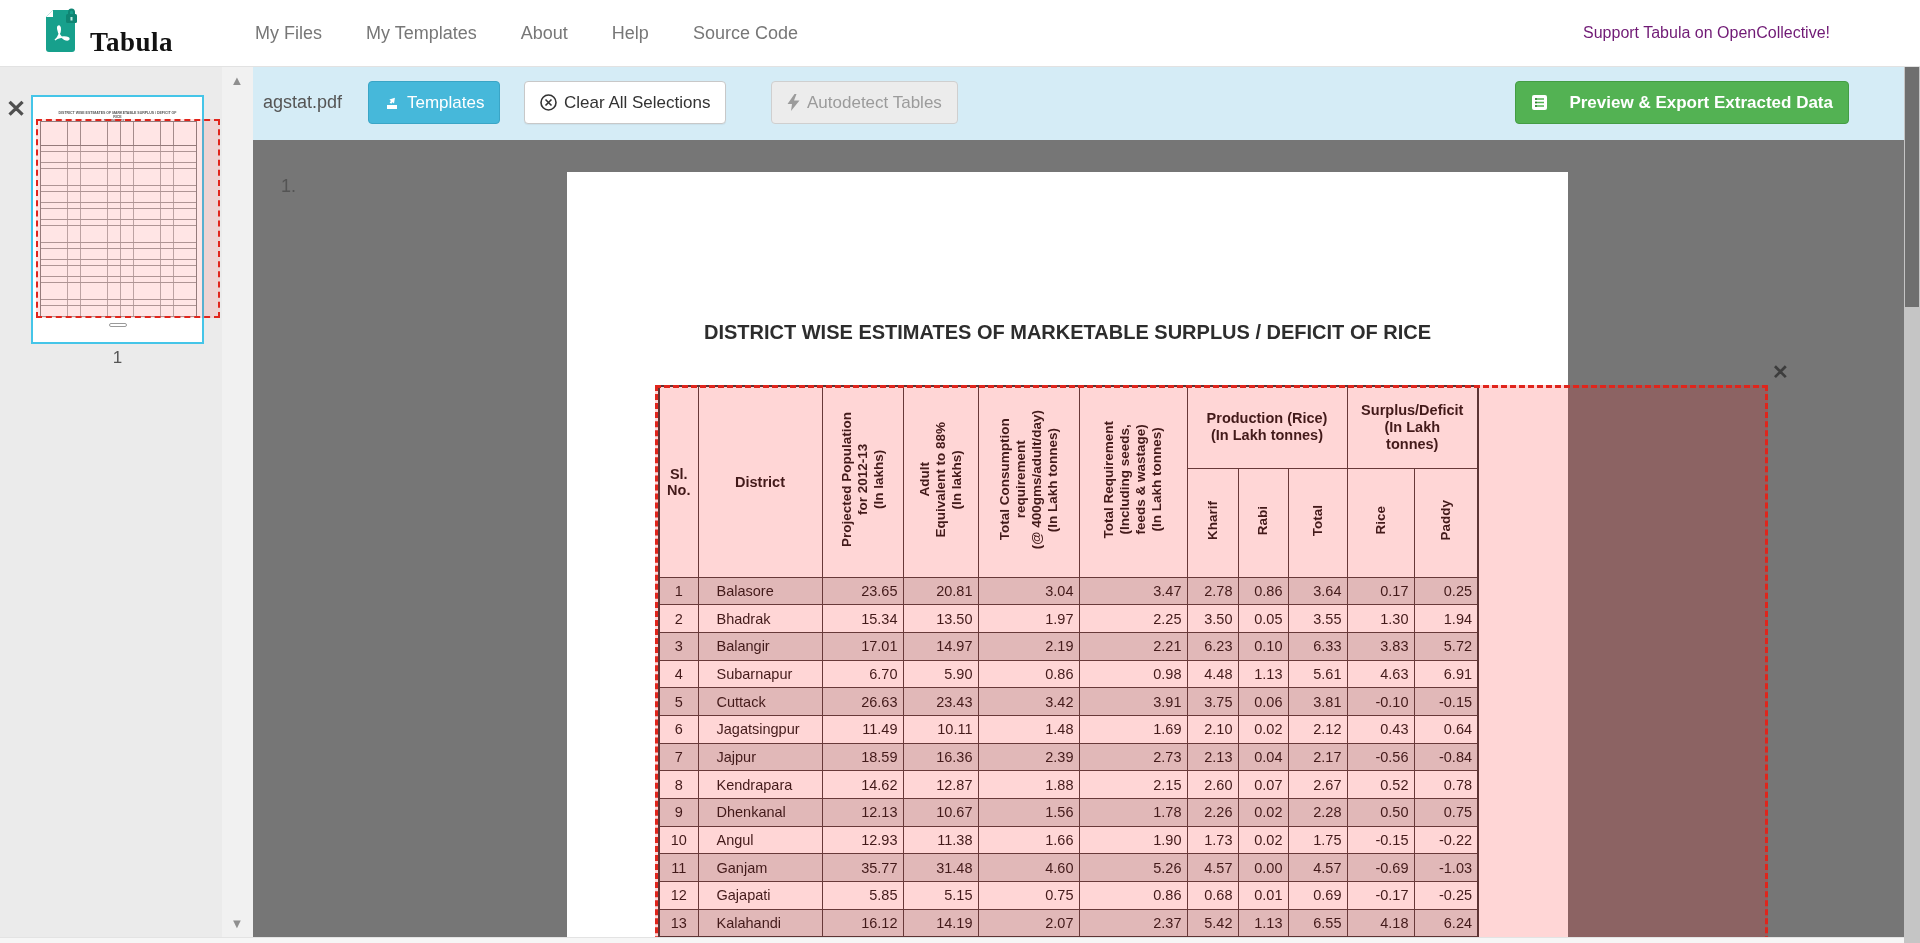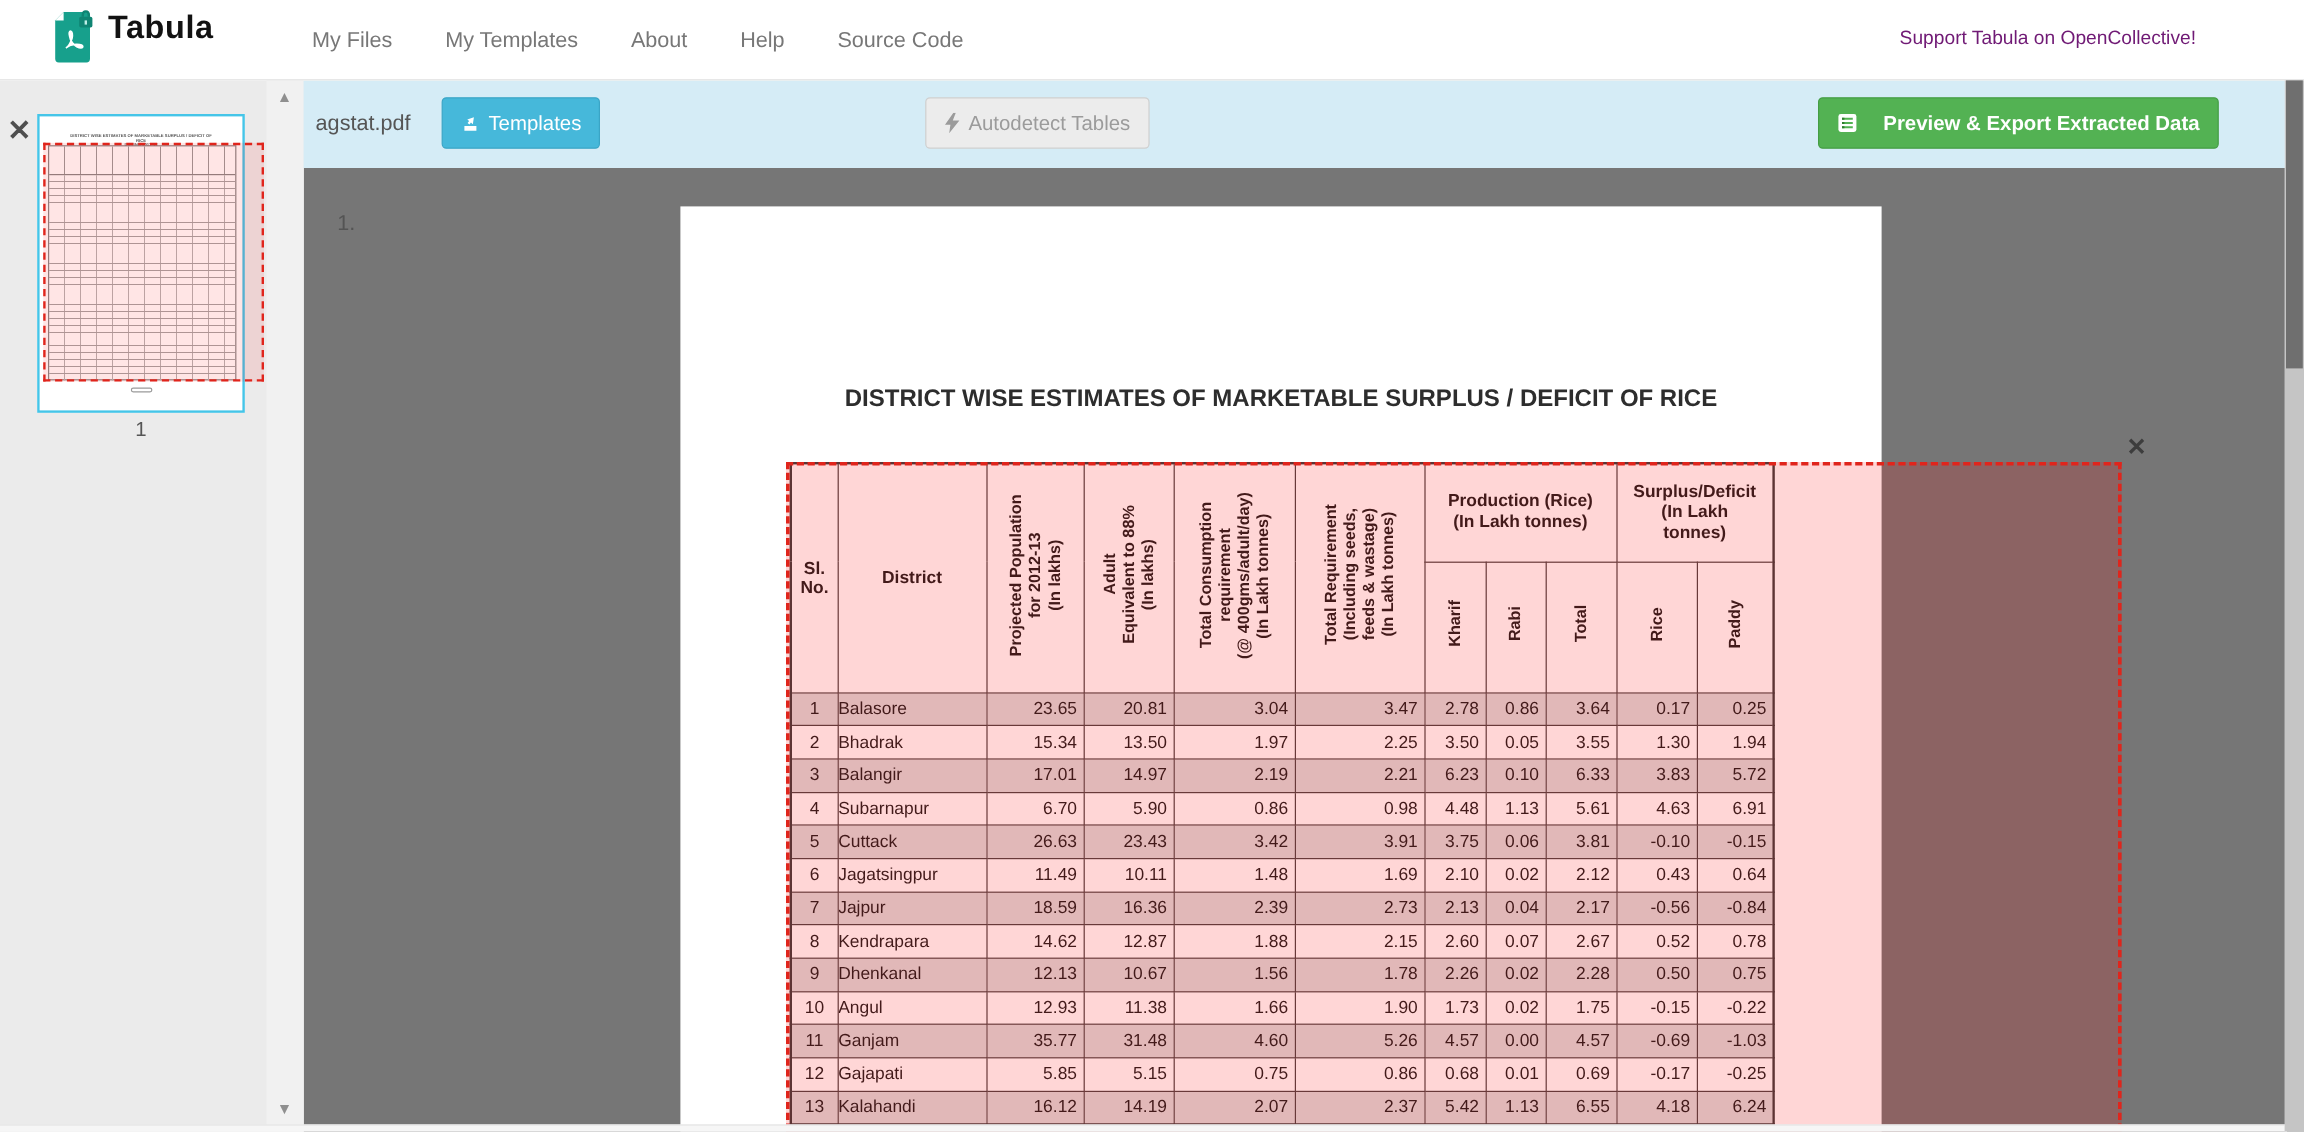--- a/index.html
+++ b/index.html
@@ -1,20 +1,20 @@
 <!DOCTYPE html>
 <html><head>
 <meta charset="utf-8">
 <style>
   * { margin:0; padding:0; box-sizing:border-box; }
   html,body { width:1920px; height:943px; overflow:hidden; font-family:"Liberation Sans", sans-serif; background:#fff; }
 
   
   .navbar { position:absolute; left:0; top:0; width:1920px; height:67px; background:#fff; border-bottom:1px solid #e2e2e2; display:flex; align-items:center; z-index:30; }
-  .brand { display:flex; align-items:flex-start; margin-left:44px; }
+  .brand { display:flex; align-items:flex-end; margin-left:44px;font-family:Liberation Serif, serif; }
   .brand-name { font-size:27px; font-weight:bold; color:#121212; margin-left:10px; letter-spacing:0.5px; }
   .nav-links { display:flex; margin-left:38px;justify-content:flex-end; }
   .nav-link { color:#777; font-size:18px; margin-left:44px; cursor:pointer; }
   .support { position:absolute; right:90px; color:#701a75; font-size:16px; cursor:pointer; }
 
   
   .toolbar { position:absolute; left:253px; top:67px; width:1651px; height:73px; background:#d5ecf6; z-index:20; }
   .filename { position:absolute; left:10px; top:25px; font-size:18px; color:#555; }
   .btn { position:absolute; top:14px; height:43px; border-radius:4px; font-size:17px; display:flex; align-items:center; padding:0 15px; cursor:pointer; white-space:nowrap; }
   .btn svg { margin-right:7px; }
@@ -53,21 +53,21 @@
   table.pdf { border:2px solid #3f3f3f; }
   tr.group-row { height:82px; } tr.sub-row { height:109px; }
   th.h-horiz { font-size:14.5px; font-weight:bold; white-space:pre-line; text-align:center; vertical-align:middle; }
   th.h-group { font-size:14.5px; font-weight:bold; white-space:pre-line; text-align:center; vertical-align:middle; line-height:17px; }
   th.h-rot { text-align:center; vertical-align:middle; }
   th.h-rot .vt { display:inline-block; writing-mode:vertical-rl; transform:rotate(180deg); white-space:pre-line; font-weight:bold; font-size:13.5px; line-height:16px; text-align:center; max-height:185px; }
   tbody tr { height:27.7px; }
   tbody tr:nth-child(odd) td { background:#dcdcdc; }
   tbody td { font-size:14.5px; }
   tbody td.c0 { text-align:center; }
-  tbody td.c1 { text-align:left; padding-left:0;margin-left:26px; }
+  tbody td.c1 { text-align:left; padding-left:18px;margin-left:26px; }
   tbody td.num { text-align:right; padding-right:5px; }
 
   
   .selection { position:absolute; left:402px; top:245px; width:1113px; height:720px; background:rgba(255,0,0,0.16); border:3px dashed #e0251c; z-index:6; }
   .selection-close { position:absolute; left:1519px; top:220px; font-size:20px; font-weight:bold; color:#3d3d3d; z-index:7; cursor:pointer; }
 
   
   .v-scrollbar { position:absolute; right:0; top:67px; width:16px; height:876px; background:#c5c5c5; z-index:40; }
   .v-thumb { position:absolute; left:1px; top:0; width:14px; height:240px; background:#6f6f6f; cursor:pointer; }
   .h-scrollbar { position:absolute; left:0; bottom:0; width:1904px; height:6px; background:#f6f6f6; border-top:1px solid #e3e3e3; z-index:41; }
@@ -100,20 +100,27 @@
 </div>
 
 <div class="toolbar">
   <span class="filename">agstat.pdf</span>
   <div class="btn btn-templates">
     <svg width="16" height="16" viewBox="0 0 16 16">
       <path d="M3 10 L13 10 L13 14 L3 14 Z" fill="#fff"></path>
       <path d="M9 2 L12 7 L10 7 L10 9 L8 9 L8 7 L6 7 Z" fill="#fff" transform="rotate(40 9 5)"></path>
     </svg>
     <span>Templates</span>
+  </div>
+  <div class="btn btn-clear">
+    <svg width="17" height="17" viewBox="0 0 17 17">
+      <circle cx="8.5" cy="8.5" r="7.5" fill="none" stroke="#333" stroke-width="1.6"></circle>
+      <path d="M5.5 5.5 L11.5 11.5 M11.5 5.5 L5.5 11.5" stroke="#333" stroke-width="1.6"></path>
+    </svg>
+    <span>Clear All Selections</span>
   </div>
   <div class="btn btn-auto">
     <svg width="13" height="17" viewBox="0 0 13 17">
       <path d="M7.5 0 L0.5 10 H5 L4 17 L12.5 6.5 H7 L9.5 0 Z" fill="#9b9b9b"></path>
     </svg>
     <span>Autodetect Tables</span>
   </div>
   <div class="btn btn-export">
     <svg width="17" height="17" viewBox="0 0 17 17">
       <rect x="1" y="1" width="15" height="15" rx="2" fill="#fff"></rect>

